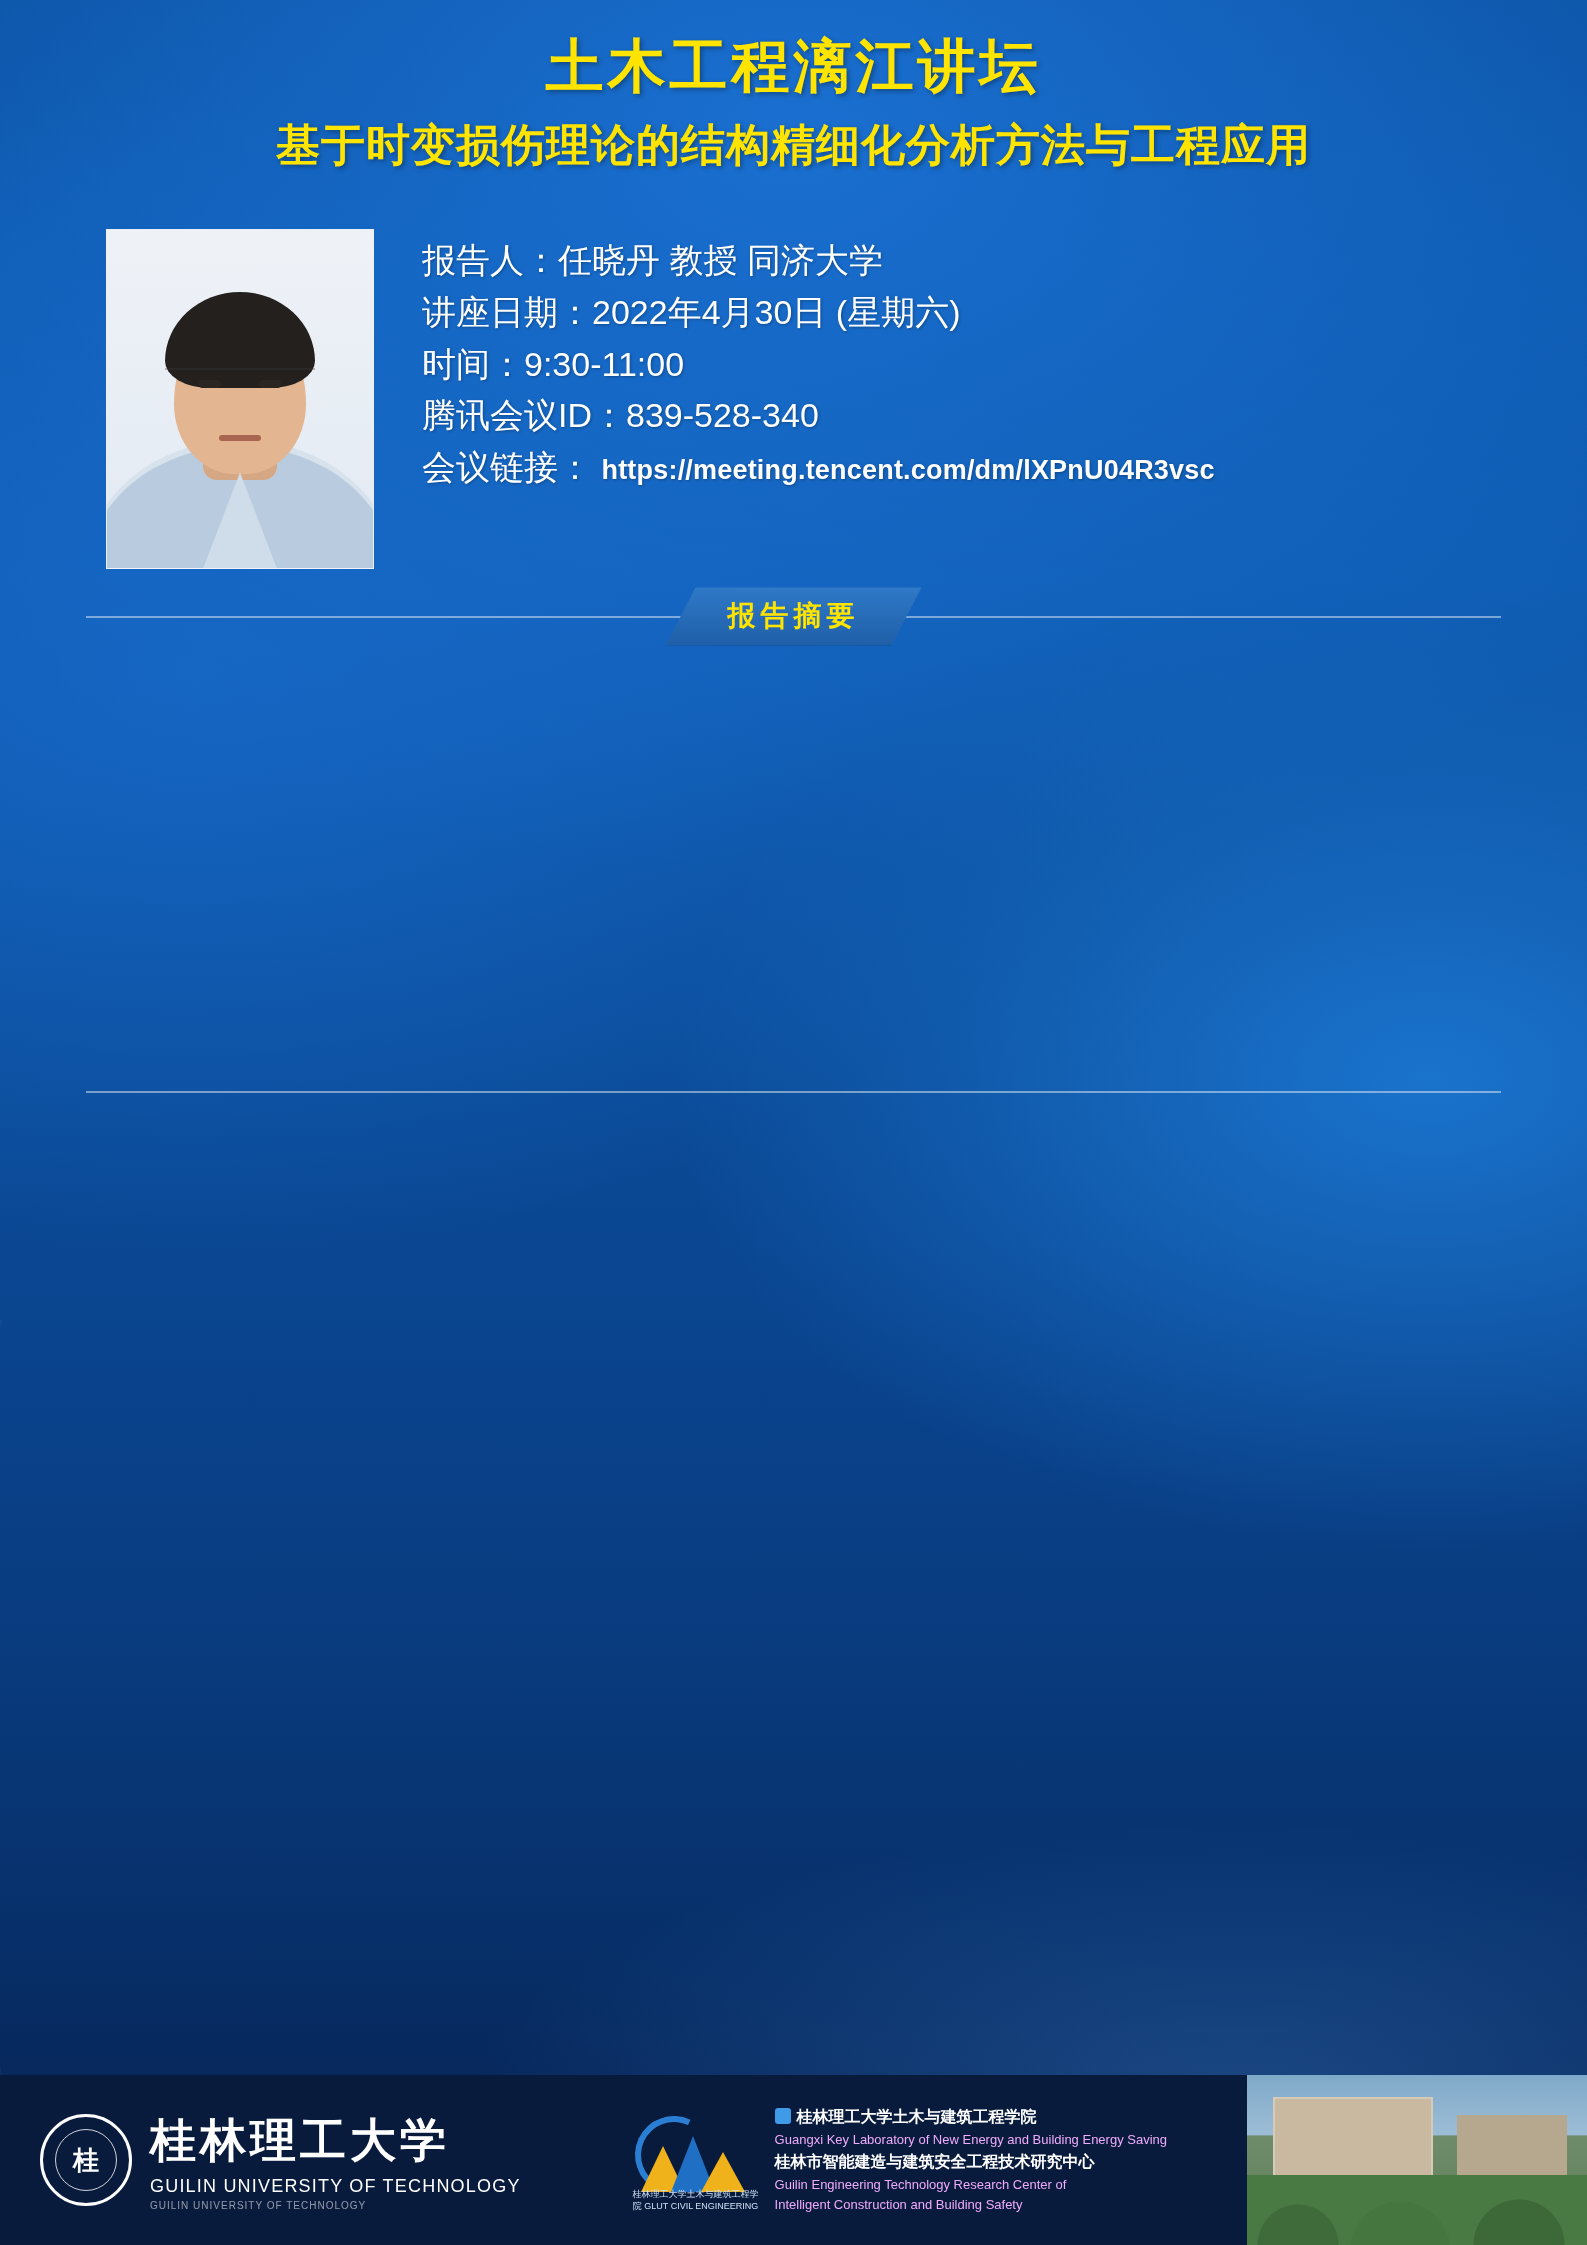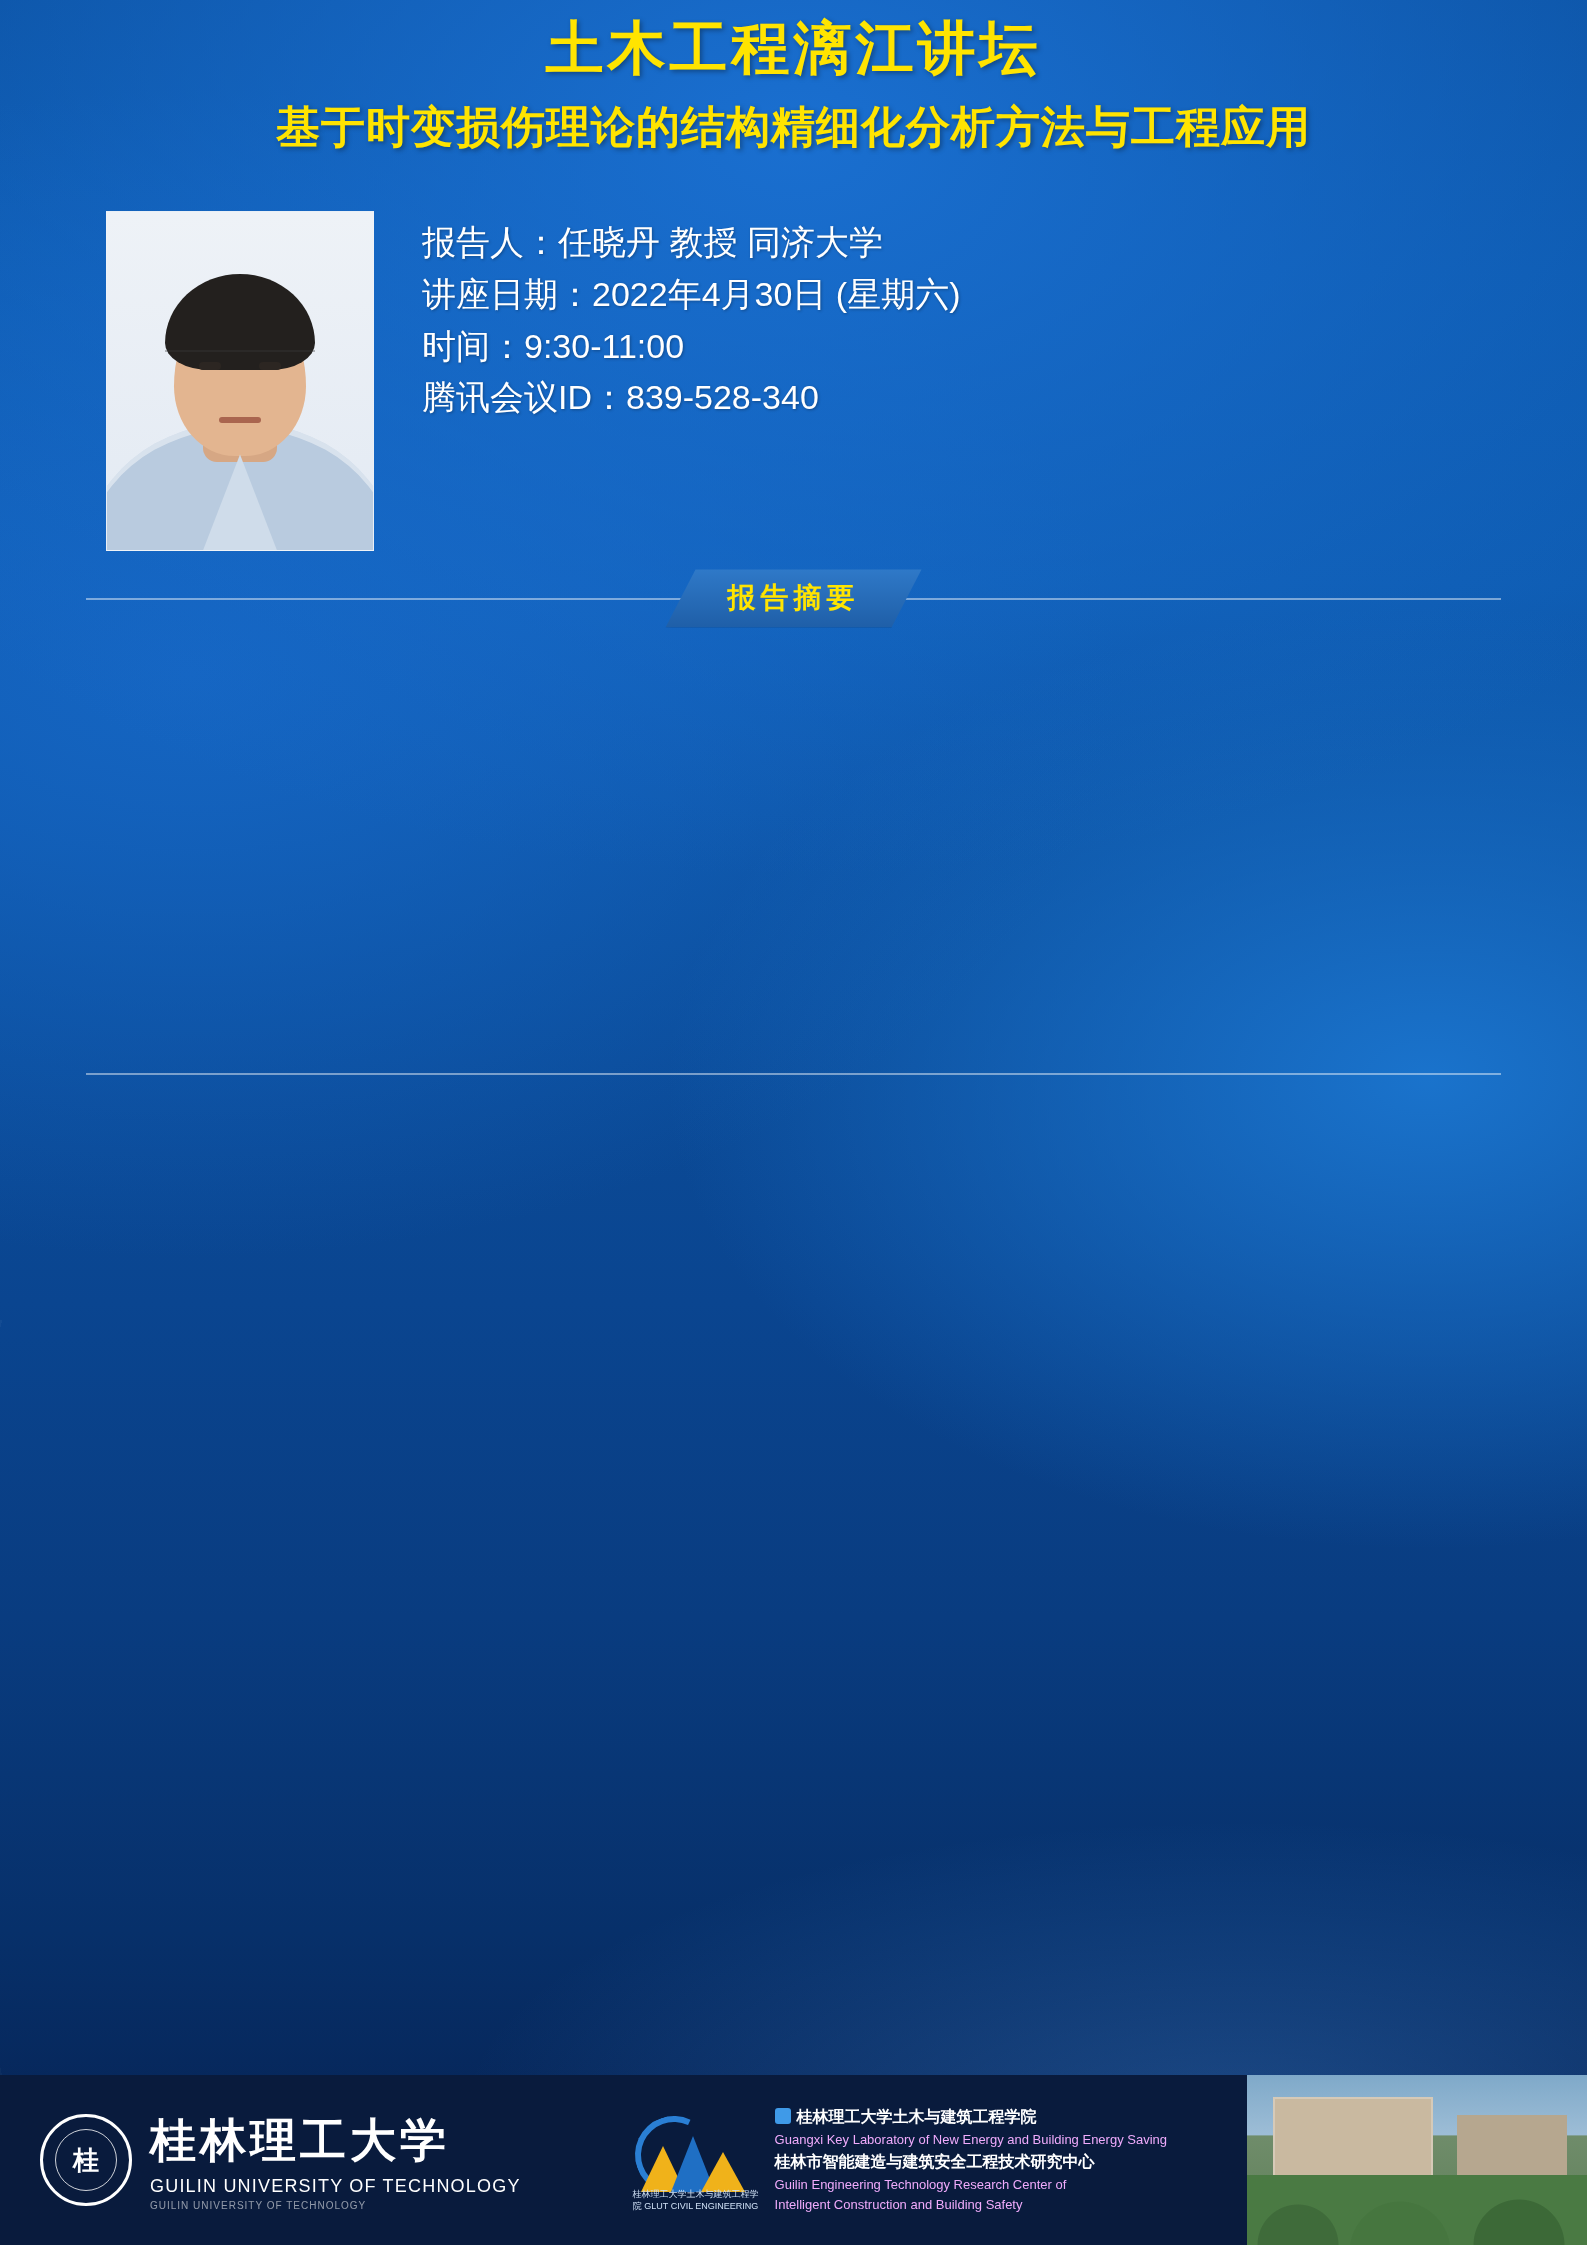--- a/index.html
+++ b/index.html
@@ -34,21 +34,21 @@
   }
   .bg-glow-bottom {
     position: absolute;
     left: 0; right: 0; bottom: 130px; height: 420px;
     background: radial-gradient(ellipse 70% 100% at 78% 100%, rgba(90,170,255,0.25), rgba(90,170,255,0) 70%);
   }
 
   
   .header {
     position: relative;
-    padding-top: 14px;
+    padding-top: 32px;
     text-align: center;
   }
   .main-title {
     font-size: 58px;
     font-weight: bold;
     color: #ffe400;
     letter-spacing: 4px;
     text-shadow: 2px 2px 5px rgba(0,0,0,.35);
     line-height: 1.18;
   }
@@ -313,20 +313,24 @@
     <div class="p-eye r"></div>
     <div class="p-mouth"></div>
     <div class="p-shirt-v"></div>
   </div>
 
   <div class="info-text">
     <div class="info-line">报告人：任晓丹  教授   同济大学</div>
     <div class="info-line">讲座日期：2022年4月30日 (星期六)</div>
     <div class="info-line">时间：9:30-11:00</div>
     <div class="info-line">腾讯会议ID：839-528-340</div>
+    <div class="info-line">
+      <span>会议链接：</span>
+      <span class="link">https://meeting.tencent.com/dm/lXPnU04R3vsc</span>
+    </div>
   </div>
 </div>
 
 <div class="banner-wrap">
   <div class="banner-line"></div>
   <div class="banner">
     <span>报告摘要</span>
   </div>
 </div>
 

